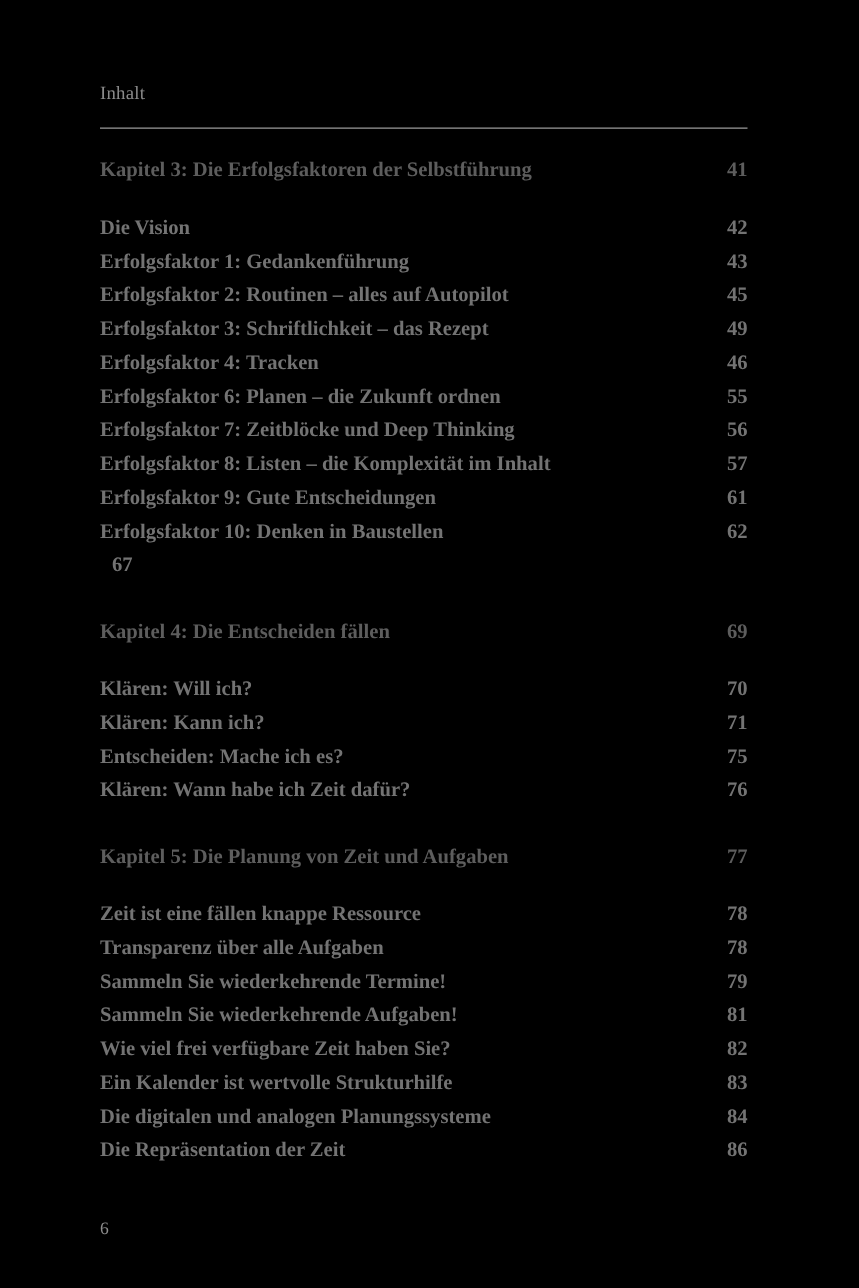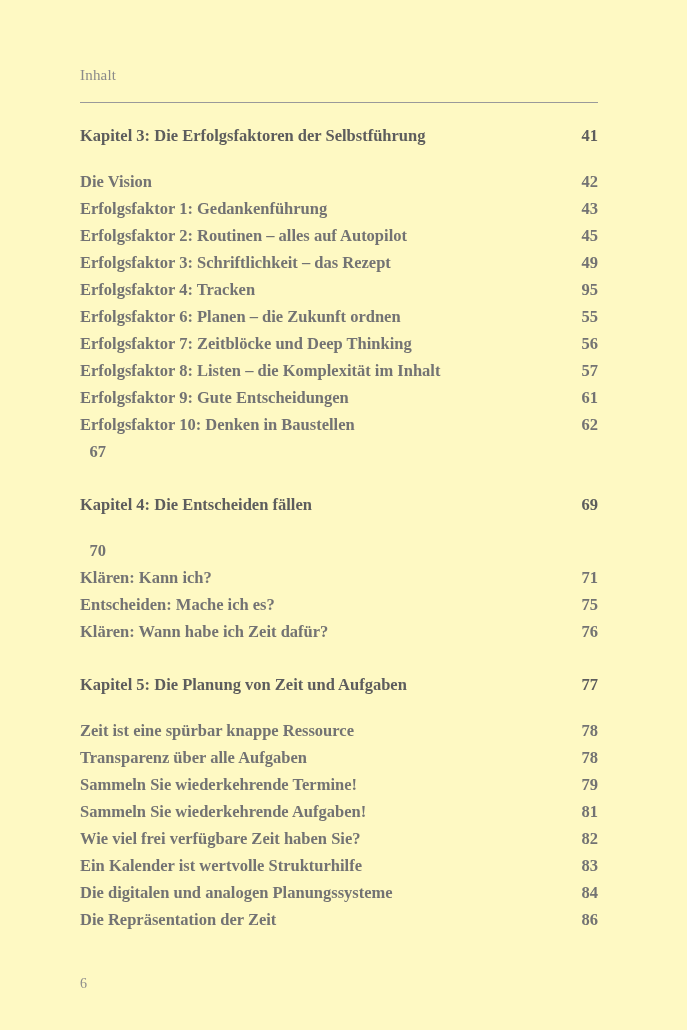--- a/index.html
+++ b/index.html
@@ -14,21 +14,21 @@
     font-family: "Liberation Serif", "DejaVu Serif", serif;
     position: relative;
   }
   .page {
     position: absolute;
     left: 0; top: 0;
     width: 687px;
     height: 1030px;
     box-sizing: border-box;
     padding: 12px;
-    background: #fef9c3;
+    background: #000000;
   }
   .running-head {
     position: absolute;
     left: 80px;
     top: 68px;
     font-size: 15px;
     color: #8a8a8a;
     letter-spacing: 0.2px;
     line-height: 1;
   }
@@ -113,21 +113,21 @@
         <div class="row entry">
           <span class="title">Erfolgsfaktor 2: Routinen – alles auf Autopilot</span>
           <span class="pageno">45</span>
         </div>
         <div class="row entry">
           <span class="title">Erfolgsfaktor 3: Schriftlichkeit – das Rezept</span>
           <span class="pageno">49</span>
         </div>
         <div class="row entry">
           <span class="title">Erfolgsfaktor 4: Tracken</span>
-          <span class="pageno">95</span>
+          <span class="pageno">46</span>
         </div>
         <div class="row entry">
           <span class="title">Erfolgsfaktor 6: Planen – die Zukunft ordnen</span>
           <span class="pageno">55</span>
         </div>
         <div class="row entry">
           <span class="title">Erfolgsfaktor 7: Zeitblöcke und Deep Thinking</span>
           <span class="pageno">56</span>
         </div>
         <div class="row entry">
@@ -145,20 +145,21 @@
         <div class="row entry">
           <span class="pageno">67</span>
         </div>
       </div>
       <div class="chapter-block">
         <div class="row chapter">
           <span class="title">Kapitel 4: Die Entscheiden fällen</span>
           <span class="pageno">69</span>
         </div>
         <div class="row entry">
+          <span class="title">Klären: Will ich?</span>
           <span class="pageno">70</span>
         </div>
         <div class="row entry">
           <span class="title">Klären: Kann ich?</span>
           <span class="pageno">71</span>
         </div>
         <div class="row entry">
           <span class="title">Entscheiden: Mache ich es?</span>
           <span class="pageno">75</span>
         </div>
@@ -166,21 +167,21 @@
           <span class="title">Klären: Wann habe ich Zeit dafür?</span>
           <span class="pageno">76</span>
         </div>
       </div>
       <div class="chapter-block">
         <div class="row chapter">
           <span class="title">Kapitel 5: Die Planung von Zeit und Aufgaben</span>
           <span class="pageno">77</span>
         </div>
         <div class="row entry">
-          <span class="title">Zeit ist eine spürbar knappe Ressource</span>
+          <span class="title">Zeit ist eine fällen knappe Ressource</span>
           <span class="pageno">78</span>
         </div>
         <div class="row entry">
           <span class="title">Transparenz über alle Aufgaben</span>
           <span class="pageno">78</span>
         </div>
         <div class="row entry">
           <span class="title">Sammeln Sie wiederkehrende Termine!</span>
           <span class="pageno">79</span>
         </div>

